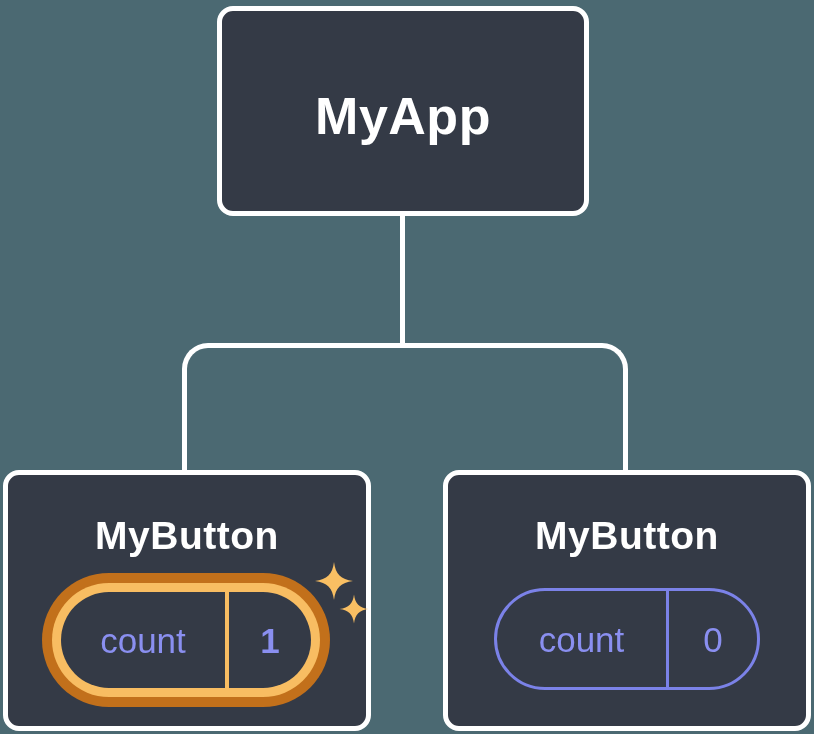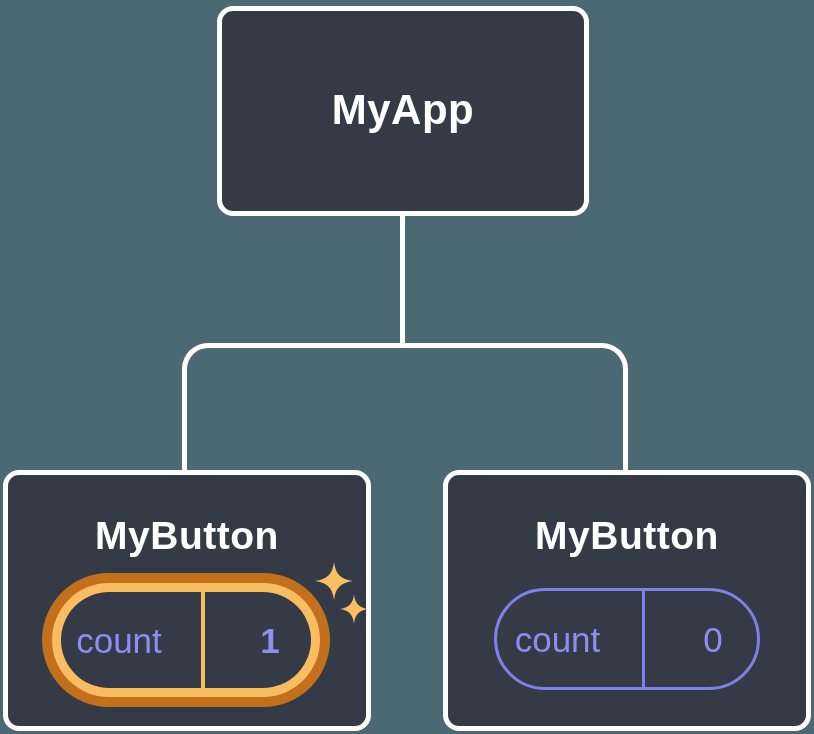--- a/index.html
+++ b/index.html
@@ -22,21 +22,21 @@
   #child-box-left{left:3px;top:470px;width:368px;height:261px;}
   #child-box-right{left:443px;top:470px;width:368px;height:261px;}
 
   .node-title{
     position:absolute;
     text-align:center;
     color:var(--title-text,#FFFFFF);
     font-weight:600;
     letter-spacing:0.5px;
   }
-  #root-title{left:217px;top:86px;width:372px;font-size:42px;}
+  #root-title{left:217px;top:86px;width:372px;font-size:52px;}
   #child-title-left{left:3px;top:514px;width:368px;font-size:39px;}
   #child-title-right{left:443px;top:514px;width:368px;font-size:39px;}
 
   
   .connector-stem{
     position:absolute;
     left:400px;top:210px;width:5px;height:136px;
     background:var(--connector,#FFFFFF);
     border-radius:2px;
   }
@@ -53,21 +53,20 @@
   .pill-outer{
     position:absolute;
     border-radius:999px;
     box-sizing:border-box;
   }
   .pill-mid{border-radius:999px;height:100%;box-sizing:border-box;}
   .pill-core{
     border-radius:999px;height:100%;box-sizing:border-box;
     display:flex;align-items:stretch;
     background:var(--node-fill,#343A46);
-    gap:24px;
   }
   .key-cell{flex:1;display:flex;align-items:center;justify-content:center;}
   .value-cell{display:flex;align-items:center;justify-content:center;}
   .state-key,.state-value{
     color:var(--state-text,#8A8FF0);
     font-size:35px;
     line-height:1;
   }
   .pill-divider{width:4px;}
 

